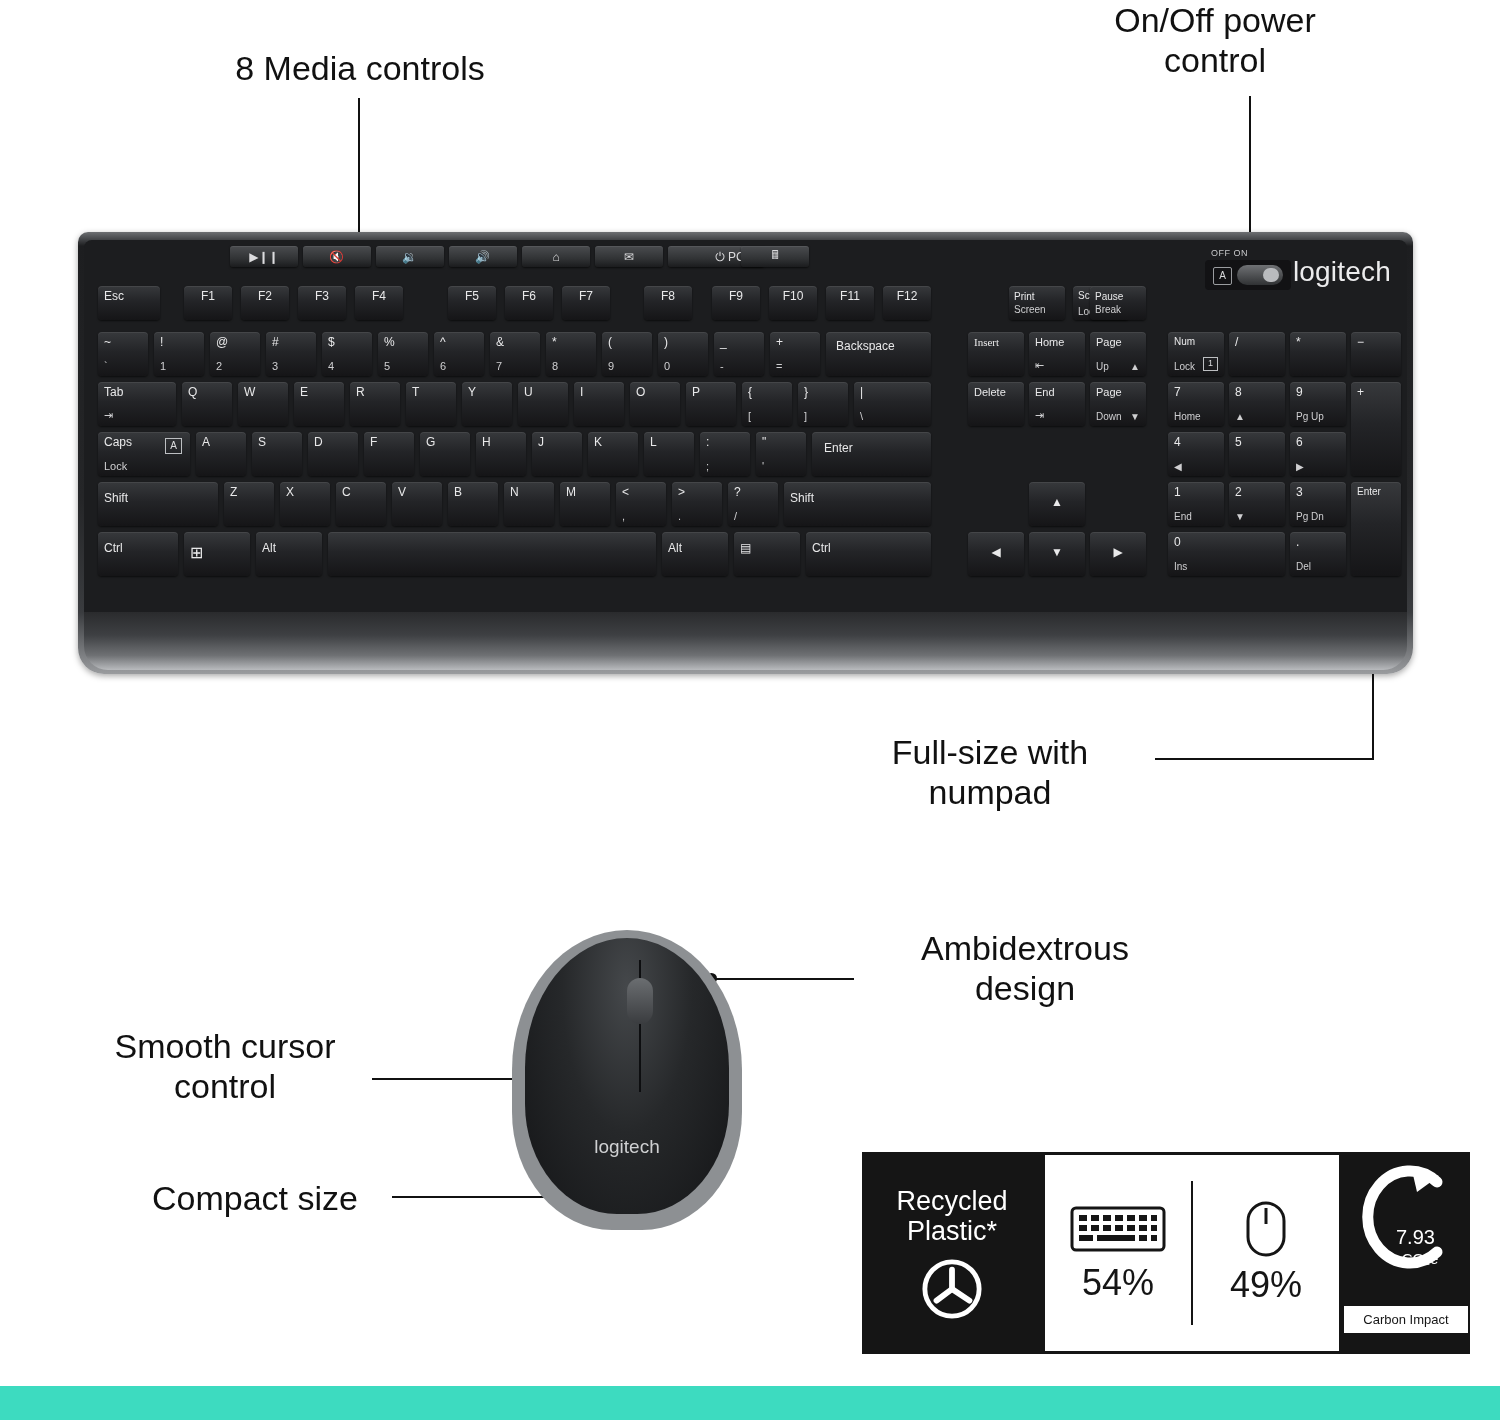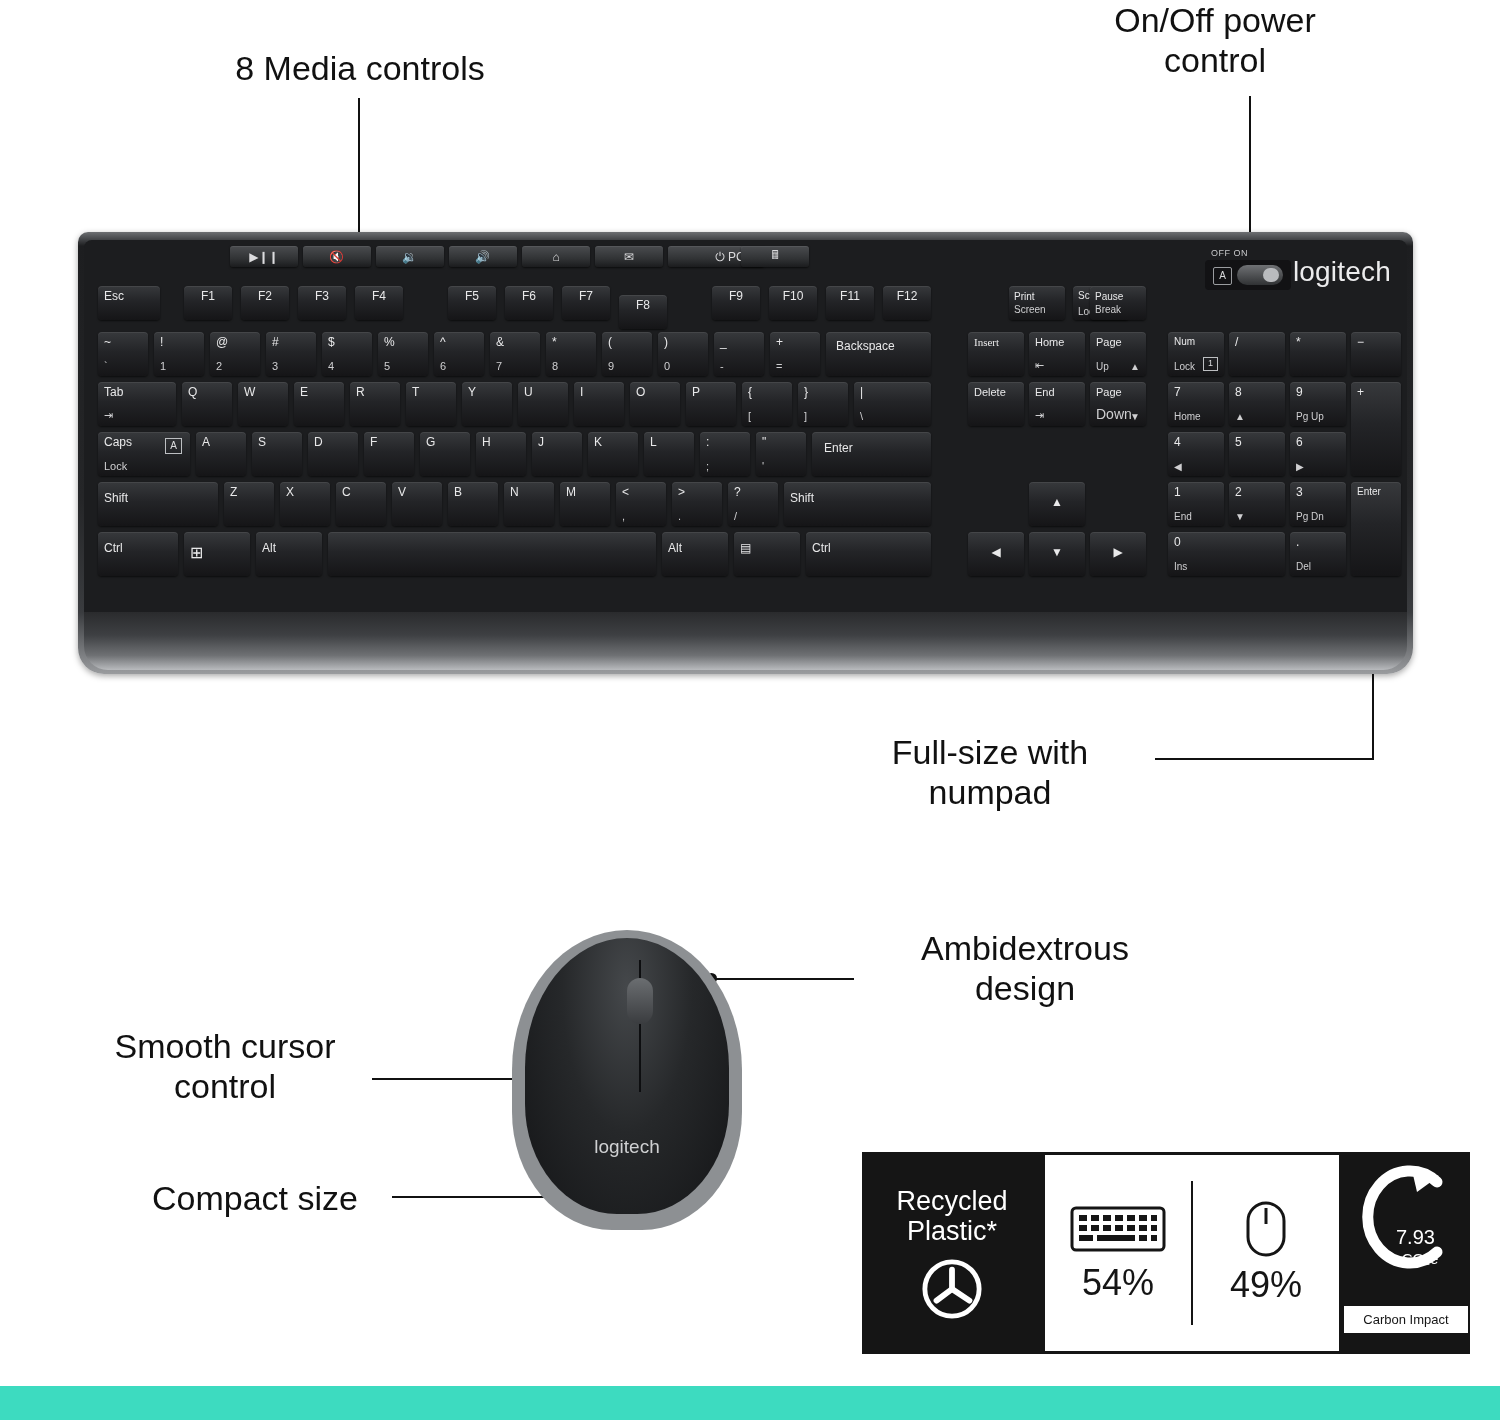--- a/index.html
+++ b/index.html
@@ -154,21 +154,21 @@
     </div>
   <div class="key" style="left:370px;top:54px;width:48px;height:34px;">
       <span class="lbl c">F5</span>
     </div>
   <div class="key" style="left:427px;top:54px;width:48px;height:34px;">
       <span class="lbl c">F6</span>
     </div>
   <div class="key" style="left:484px;top:54px;width:48px;height:34px;">
       <span class="lbl c">F7</span>
     </div>
-  <div class="key" style="left:541px;top:54px;width:48px;height:34px;margin-top:9px;">
+  <div class="key" style="left:566px;top:54px;width:48px;height:34px;">
       <span class="lbl c">F8</span>
     </div>
   <div class="key" style="left:634px;top:54px;width:48px;height:34px;">
       <span class="lbl c">F9</span>
     </div>
   <div class="key" style="left:691px;top:54px;width:48px;height:34px;">
       <span class="lbl c">F10</span>
     </div>
   <div class="key" style="left:748px;top:54px;width:48px;height:34px;">
       <span class="lbl c">F11</span>
@@ -411,21 +411,21 @@
     </div>
   <div class="key" style="left:890px;top:150px;width:56px;height:44px;">
       <span class="lbl" style="font-size:11px;">Delete</span>
     </div>
   <div class="key" style="left:951px;top:150px;width:56px;height:44px;">
       <span class="lbl" style="font-size:11px;">End</span>
       <span class="sub">⇥</span>
     </div>
   <div class="key" style="left:1012px;top:150px;width:56px;height:44px;">
       <span class="lbl" style="font-size:11px;">Page</span>
-      <span class="sub" style="font-size:14px;">Down</span>
+      <span class="sub" style="font-size:10px;">Down</span>
       <span class="subr" style="font-size:10px;">▼</span>
     </div>
 
   <div class="key" style="left:951px;top:250px;width:56px;height:44px;">
       <span class="lbl c" style="top:14px;">▲</span>
     </div>
   <div class="key" style="left:890px;top:300px;width:56px;height:44px;">
       <span class="lbl c" style="top:14px;">◀</span>
     </div>
   <div class="key" style="left:951px;top:300px;width:56px;height:44px;">

